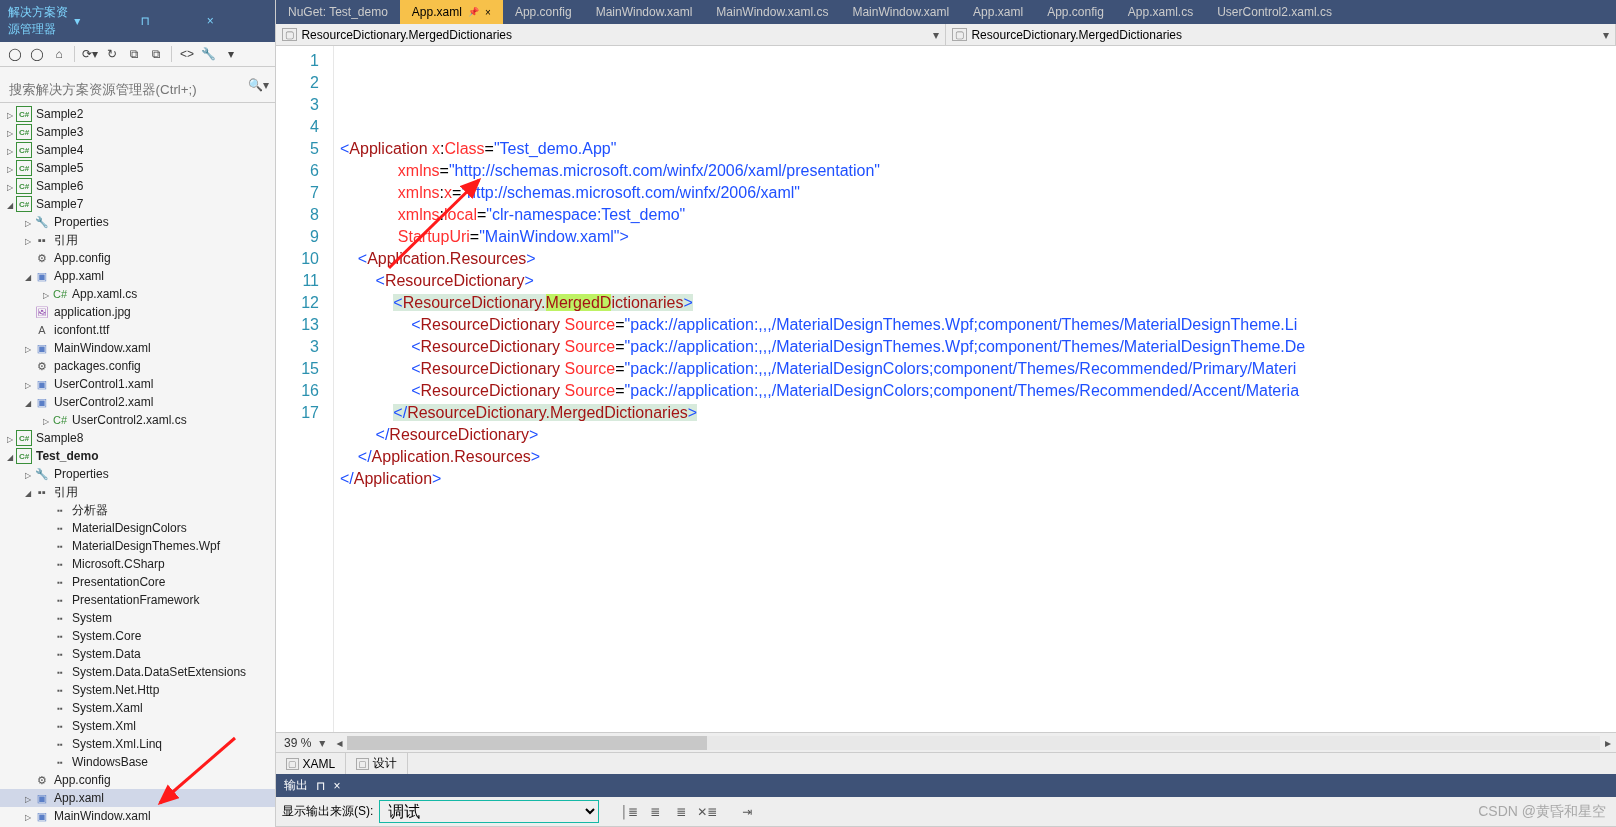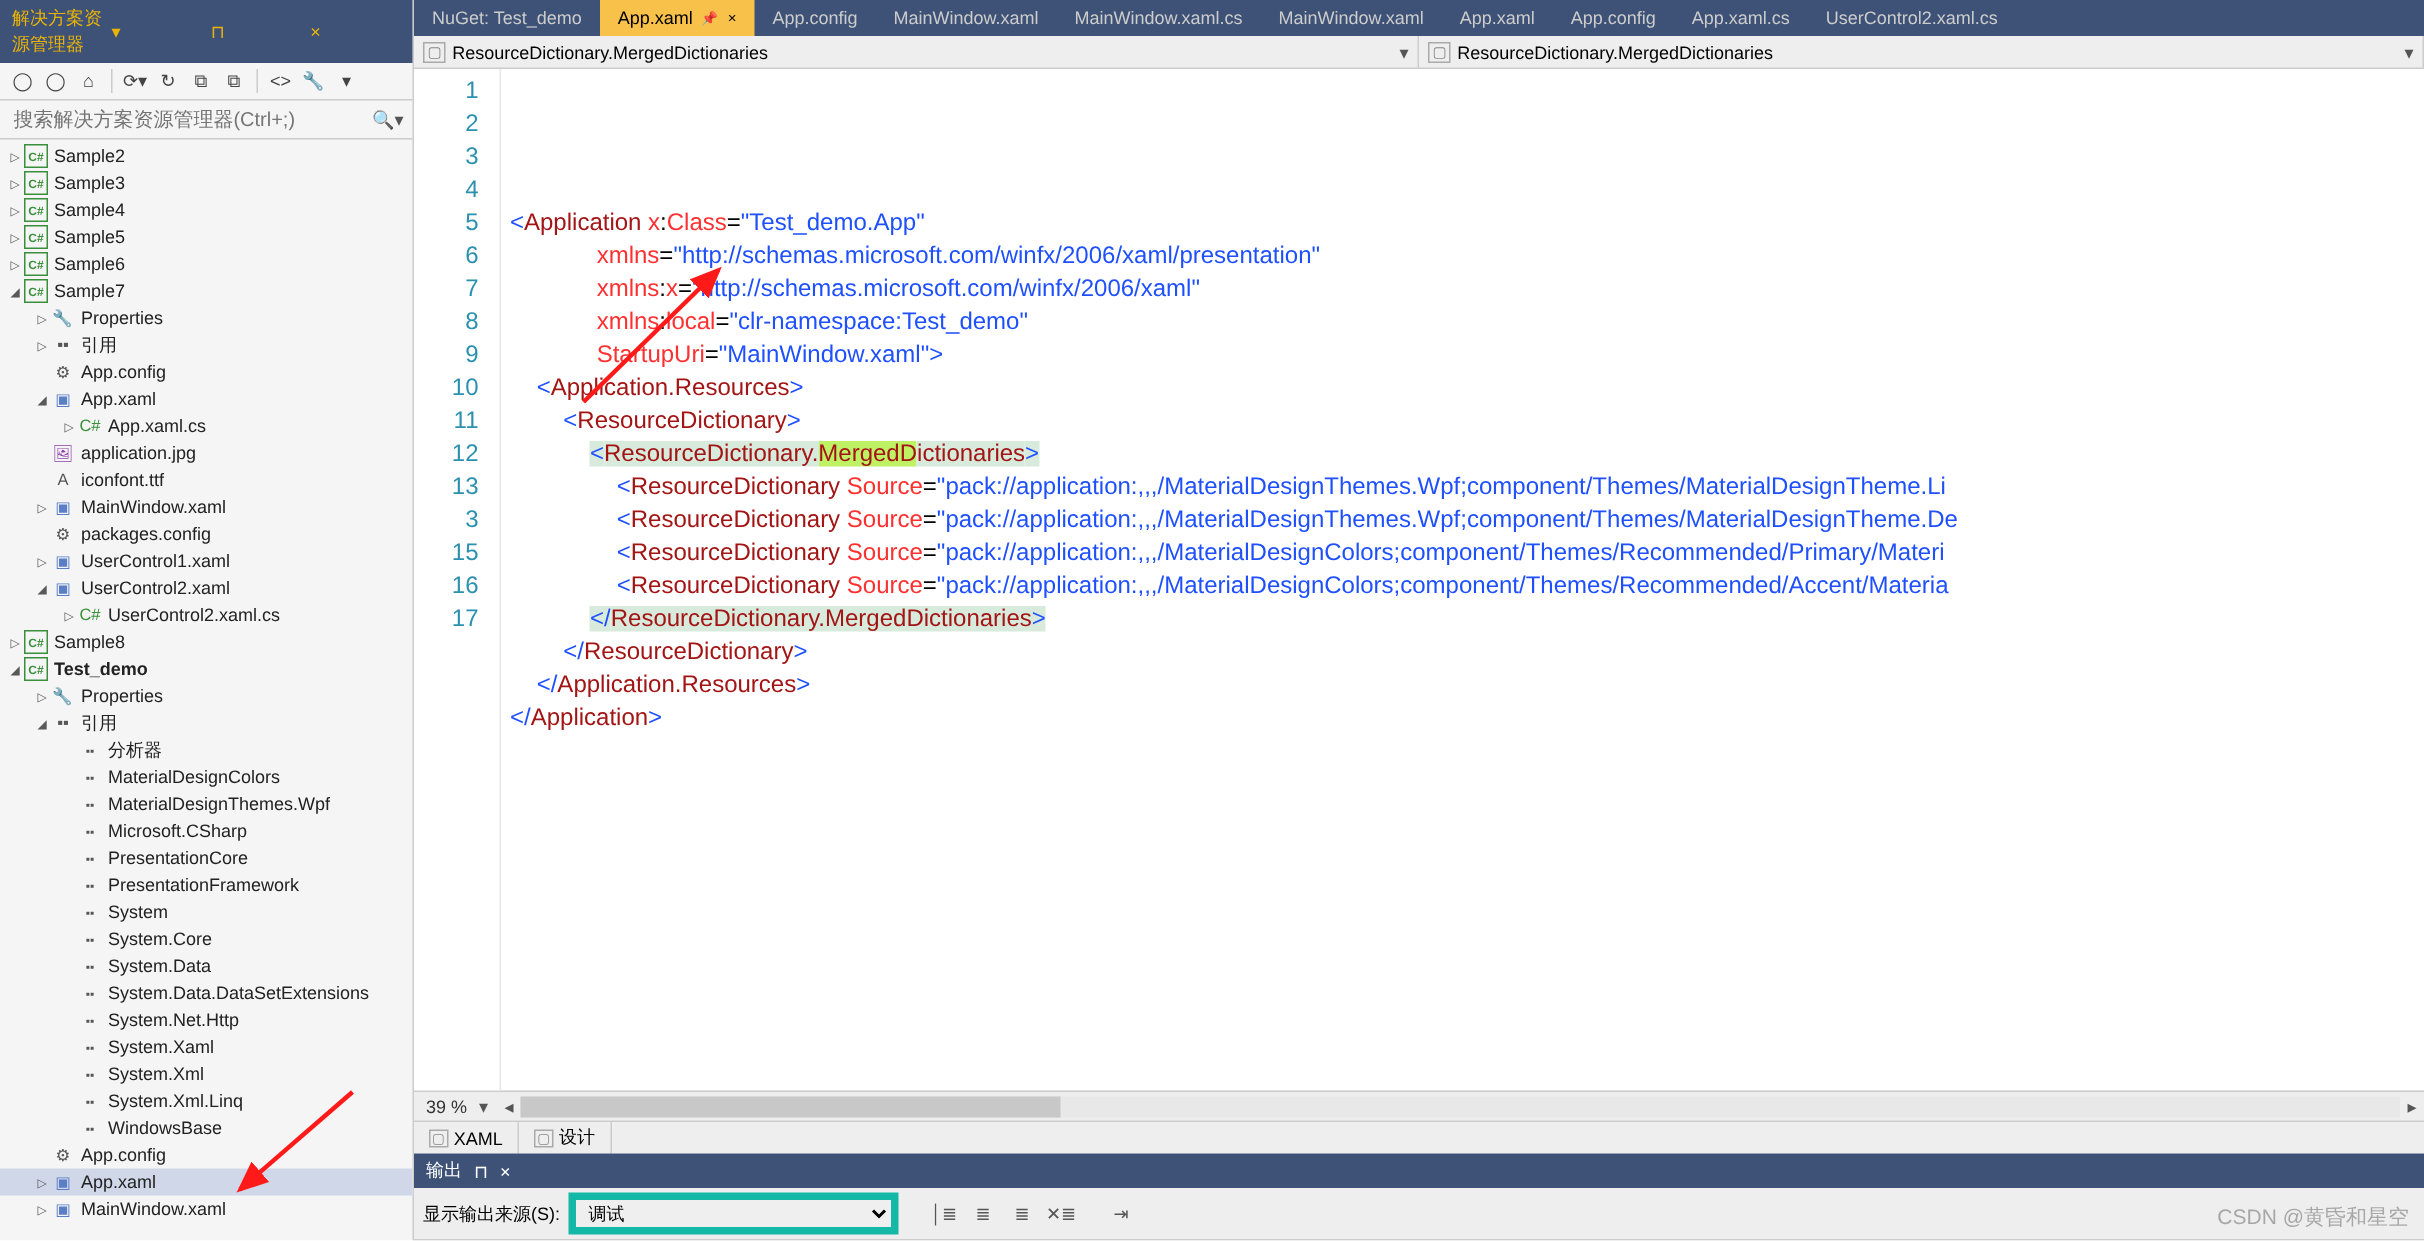--- a/index.html
+++ b/index.html
@@ -1,27 +1,27 @@
 <!DOCTYPE html>
 <html><head>
 <meta charset="utf-8">
 <style>
 * { margin: 0; padding: 0; box-sizing: border-box; font-family: "Microsoft YaHei", "Segoe UI", sans-serif; }
 body { display: flex; width: 1616px; height: 827px; background: #fff; overflow: hidden; font-size: 12px; }
 
 
 .sidebar { width: 276px; background: #f5f5f5; border-right: 1px solid #ccc; display: flex; flex-direction: column; }
-.sidebar-title { background: #3e5277; color: #eab308; padding: 4px 8px; display: flex; align-items: center; }
+.sidebar-title { background: #3e5277; color: #7dd3fc; padding: 4px 8px; display: flex; align-items: center; }
 .sidebar-title span { flex: 1; }
 .sidebar-title .wicon { margin-left: 6px; cursor: pointer; }
 .toolbar { display: flex; align-items: center; padding: 3px 6px; border-bottom: 1px solid #ccc; gap:4px; }
 .toolbar .tbtn { width: 18px; height: 18px; display:flex; align-items:center; justify-content:center; color:#444; cursor:pointer; }
 .toolbar .sep { width:1px; height:16px; background:#ccc; margin:0 2px; }
 .searchbox { display:flex; align-items:center; padding:2px 6px; border-bottom:1px solid #ccc; }
-.searchbox input { flex:1; border:none; background:transparent; padding:3px; outline:none; color:#404040; }
+.searchbox input { flex:1; border:none; background:transparent; padding:3px; outline:none; color:#404040;margin-top:10px; }
 .searchbox .sicon { color:#555; cursor:pointer; }
 
 .tree { flex:1; overflow:auto; padding:2px 0; position:relative; }
 .node { display:flex; align-items:center; height:18px; padding:0 4px; cursor:pointer; white-space:nowrap; }
 .node.sel { background:#d0d7e8; }
 .arr { width:12px; text-align:center; color:#595959; font-size:10px; }
 .arr.open::before { content:"◢"; font-size:8px;}
 .arr.closed::before { content:"▷"; font-size:8px;}
 .arr.none::before { content:""; }
 .nicon { width:16px; height:16px; margin-right:4px; display:flex; align-items:center; justify-content:center; font-size:11px; }
@@ -70,21 +70,21 @@
 
 .viewtabs { display:flex; background:#eee; border-top:1px solid #ccc; height:22px; }
 .vtab { padding:2px 10px; border-right:1px solid #ccc; display:flex; align-items:center; gap:4px; cursor:pointer; }
 .vtab .vicon { font-size:9px; color:#888; border:1px solid #aaa; padding:0 1px;}
 
 .output-title { background:#3e5277; color:#fff; padding:3px 8px; display:flex; align-items:center; gap:8px; }
 .output-title .otitle { }
 .output-title .pin { cursor:pointer; }
 .output-title .close { cursor:pointer; }
 .output-bar { display:flex; align-items:center; padding:3px 6px; background:#eee; border-bottom:1px solid #ccc; gap:6px;}
-.output-bar select { border:5px solid #14b8a6; padding:1px 4px; font-size:12px; width:220px; }
+.output-bar select { border:1px solid #14b8a6; padding:1px 4px; font-size:16px; width:220px; }
 .output-bar .obtn { width:20px; height:18px; display:flex; align-items:center; justify-content:center; color:#555; cursor:pointer; }
 
 .red-arrow { position:absolute; pointer-events:none; }
 
 .watermark { position:fixed; right:10px; bottom:6px; color:rgba(120,120,120,.6); font-size:14px; pointer-events:none; }
 </style>
 </head>
 <body>
 
 <div class="sidebar">

